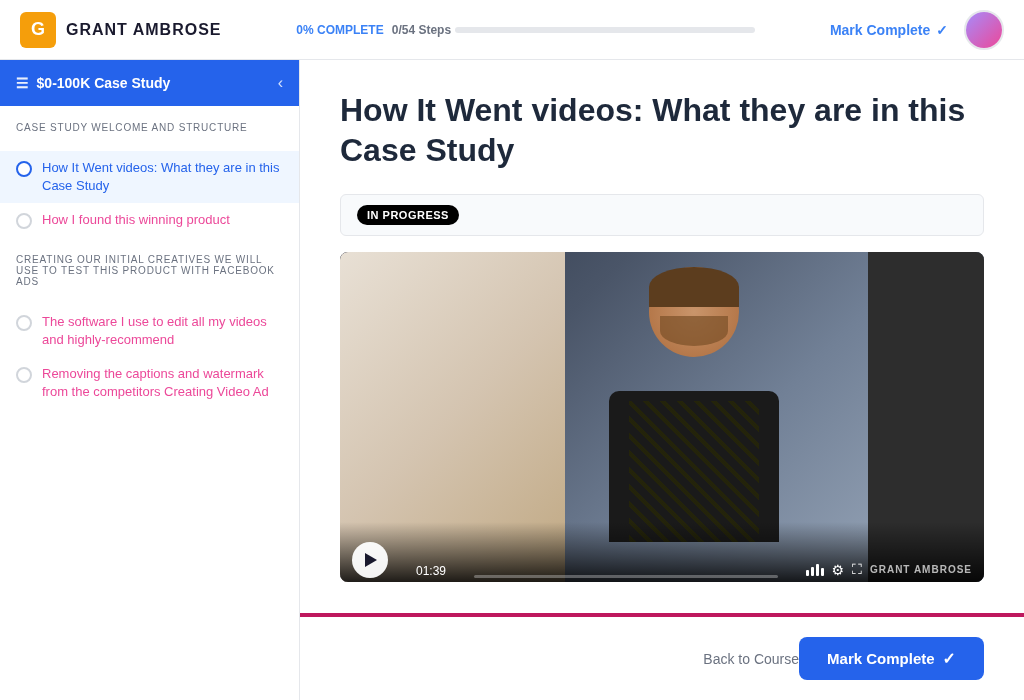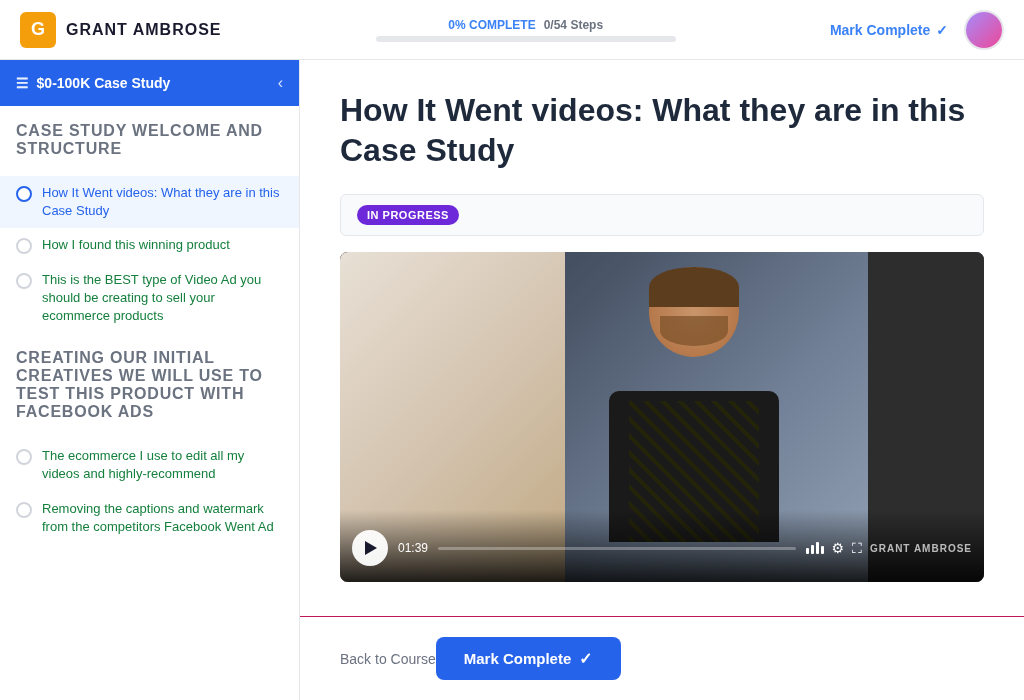--- a/index.html
+++ b/index.html
@@ -11,21 +11,21 @@
       padding: 0 20px; height: 60px; background: #fff; border-bottom: 1px solid #e5e7eb;
       flex-shrink: 0;
     }
     .logo-area { display: flex; align-items: center; gap: 10px; }
     .logo-icon {
       width: 36px; height: 36px; background: #f59e0b; border-radius: 6px;
       display: flex; align-items: center; justify-content: center; color: #fff; font-weight: bold; font-size: 18px;
     }
     .logo-text { font-weight: 700; font-size: 16px; color: #1a1a2e; letter-spacing: 1px; }
 
-    .header-center { display: flex; flex-direction: column; align-items: center; gap: 4px; }
+    .header-center { display: flex; flex-direction: row; align-items: center; gap: 4px; }
     .progress-label { font-size: 12px; color: #3b82f6; font-weight: 600; }
     .progress-steps { font-size: 12px; color: #6b7280; font-weight: bold; }
     .progress-bar-container { width: 300px; height: 6px; background: #e5e7eb; border-radius: 3px; }
     .progress-bar { width: 0%; height: 100%; background: #3b82f6; border-radius: 3px; }
     .progress-info { display: flex; align-items: center; gap: 8px; }
 
     .header-right { display: flex; align-items: center; gap: 16px; }
     .mark-complete-btn-header {
       background: none; border: none; color: #3b82f6; font-weight: 600; font-size: 14px;
       cursor: pointer; display: flex; align-items: center; gap: 6px;
@@ -43,49 +43,49 @@
     }
     .sidebar-header {
       background: #2563eb; color: #fff; padding: 14px 16px;
       display: flex; align-items: center; justify-content: space-between; flex-shrink: 0;
     }
     .sidebar-title { font-weight: 600; font-size: 14px; display: flex; align-items: center; gap: 8px; }
     .sidebar-icon { font-size: 14px; opacity: 0.9; }
     .sidebar-chevron { font-size: 16px; opacity: 0.8; cursor: pointer; }
 
     .sidebar-section { padding: 16px 16px 8px; }
-    .sidebar-section-title { font-size: 16px; font-weight: 700; color: #6b7280; letter-spacing: 0.8px; text-transform: uppercase; margin-bottom: 10px; }
+    .sidebar-section-title { font-size: 10px; font-weight: 400; color: #6b7280; letter-spacing: 0.8px; text-transform: uppercase; margin-bottom: 10px; }
 
     .sidebar-item {
       display: flex; align-items: flex-start; gap: 10px;
       padding: 8px 16px; cursor: pointer; transition: background 0.15s;
     }
     .sidebar-item.active { background: #eff6ff; }
     .sidebar-item-circle {
       width: 16px; height: 16px; border-radius: 50%; border: 2px solid #d1d5db;
       flex-shrink: 0; margin-top: 2px; background: #fff;
     }
     .sidebar-item-circle.active { border-color: #2563eb; background: #fff; }
-    .sidebar-item-text { font-size: 13px; color: #15803d; line-height: 1.4; }
+    .sidebar-item-text { font-size: 13px; color: #ec4899; line-height: 1.4; }
     .sidebar-item.active .sidebar-item-text { color: #2563eb; font-weight: 500; }
 
     
     .content { flex: 1; overflow-y: auto; padding: 30px 40px 30px; }
 
     .lesson-title { font-size: 32px; font-weight: 800; color: #1e293b; line-height: 1.25; margin-bottom: 24px; }
 
     .breadcrumb-bar {
       background: #f8fafc; border: 1px solid #e5e7eb; border-radius: 6px;
       padding: 10px 16px; display: flex; align-items: center; justify-content: space-between;
       margin-bottom: 16px;
     }
     .breadcrumb-text { font-size: 13px; color: #6b7280; }
     .breadcrumb-text span { color: #374151; }
     .in-progress-badge {
-      background: #6d28d9; color: #fff; font-size: 11px; font-weight: 600;
+      background: #000000; color: #fff; font-size: 11px; font-weight: 600;
       padding: 4px 10px; border-radius: 20px; letter-spacing: 0.5px;
     }
 
     
     .video-player {
       width: 100%; border-radius: 8px; overflow: hidden;
       position: relative; background: #1a1a2e;
       aspect-ratio: 16/9; max-height: 330px;
     }
     .video-bg {
@@ -95,42 +95,42 @@
     }
     .video-bg-left {
       position: absolute; left: 0; top: 0; width: 35%; height: 100%;
       background: linear-gradient(135deg, #e8e0d5 0%, #d4c4b0 50%, #c0a882 100%);
     }
 
     
     .video-controls {
       position: absolute; bottom: 0; left: 0; right: 0;
       background: linear-gradient(transparent, rgba(0,0,0,0.85));
-      padding: 20px 12px 16px; display: flex; align-items: center; gap: 10px;
+      padding: 20px 12px 4px; display: flex; align-items: flex-end; gap: 28px;
     }
     .play-btn {
       width: 36px; height: 36px; background: rgba(255,255,255,0.95);
       border-radius: 50%; border: none; cursor: pointer;
       display: flex; align-items: center; justify-content: center; flex-shrink: 0;
     }
     .play-icon { width: 0; height: 0; border-top: 7px solid transparent; border-bottom: 7px solid transparent; border-left: 12px solid #1a1a2e; margin-left: 2px; }
     .video-time { color: #fff; font-size: 12px; white-space: nowrap; }
     .video-progress { flex: 1; height: 3px; background: rgba(255,255,255,0.3); border-radius: 2px; position: relative; }
     .video-progress-fill { width: 0%; height: 100%; background: #fff; border-radius: 2px; }
     .video-controls-right { display: flex; align-items: center; gap: 8px; }
     .bars-icon { display: flex; align-items: flex-end; gap: 2px; }
     .bar { background: #fff; border-radius: 1px; }
     .gear-icon { color: #fff; font-size: 14px; }
     .expand-icon { color: #fff; font-size: 14px; }
     .watermark { color: rgba(255,255,255,0.7); font-size: 10px; font-weight: 600; letter-spacing: 1px; }
 
     
     .bottom-actions {
-      display: flex; align-items: center; justify-content: flex-start;
-      padding: 20px 40px; border-top: 1px solid #be185d; background: #fff; flex-shrink: 0;
+      display: flex; align-items: center; justify-content: flex-end;
+      padding: 20px 40px; border-top: 4px solid #be185d; background: #fff; flex-shrink: 0;
     }
     .back-to-course { background: none; border: none; color: #6b7280; font-size: 14px; cursor: pointer; }
     .mark-complete-btn {
       background: #2563eb; color: #fff; border: none; padding: 12px 28px;
       border-radius: 8px; font-size: 15px; font-weight: 600; cursor: pointer;
       display: flex; align-items: center; gap: 8px;
     }
     .check-icon { font-size: 16px; }
   </style>
 </head>
@@ -179,35 +179,31 @@
     </div>
     <div class="sidebar-item active">
       <div class="sidebar-item-circle active"></div>
       <span class="sidebar-item-text">How It Went videos: What they are in this Case Study</span>
     </div>
 
     <div class="sidebar-item">
       <div class="sidebar-item-circle"></div>
       <span class="sidebar-item-text">How I found this winning product</span>
     </div>
+
+    <div class="sidebar-section">
+      <div class="sidebar-section-title">CREATING OUR INITIAL CREATIVES WE WILL USE TO TEST THIS PRODUCT WITH FACEBOOK ADS</div>
+    </div>
     <div class="sidebar-item">
       <div class="sidebar-item-circle"></div>
-      <span class="sidebar-item-text">This is the BEST type of Video Ad you should be creating to sell your ecommerce products</span>
-    </div>
-
-    <div class="sidebar-section">
-      <div class="sidebar-section-title">CREATING OUR INITIAL CREATIVES WE WILL USE TO TEST THIS PRODUCT WITH FACEBOOK ADS</div>
+      <span class="sidebar-item-text">The software I use to edit all my videos and highly-recommend</span>
     </div>
     <div class="sidebar-item">
       <div class="sidebar-item-circle"></div>
-      <span class="sidebar-item-text">The ecommerce I use to edit all my videos and highly-recommend</span>
-    </div>
-    <div class="sidebar-item">
-      <div class="sidebar-item-circle"></div>
-      <span class="sidebar-item-text">Removing the captions and watermark from the competitors Facebook Went Ad</span>
+      <span class="sidebar-item-text">Removing the captions and watermark from the competitors Creating Video Ad</span>
     </div>
   </aside>
 
   <div style="flex:1; display:flex; flex-direction:column; overflow:hidden;">
     <div class="content">
       <h1 class="lesson-title">How It Went videos: What they are in this Case Study</h1>
 
       <div class="breadcrumb-bar">
         <span class="in-progress-badge">IN PROGRESS</span>
       </div>

